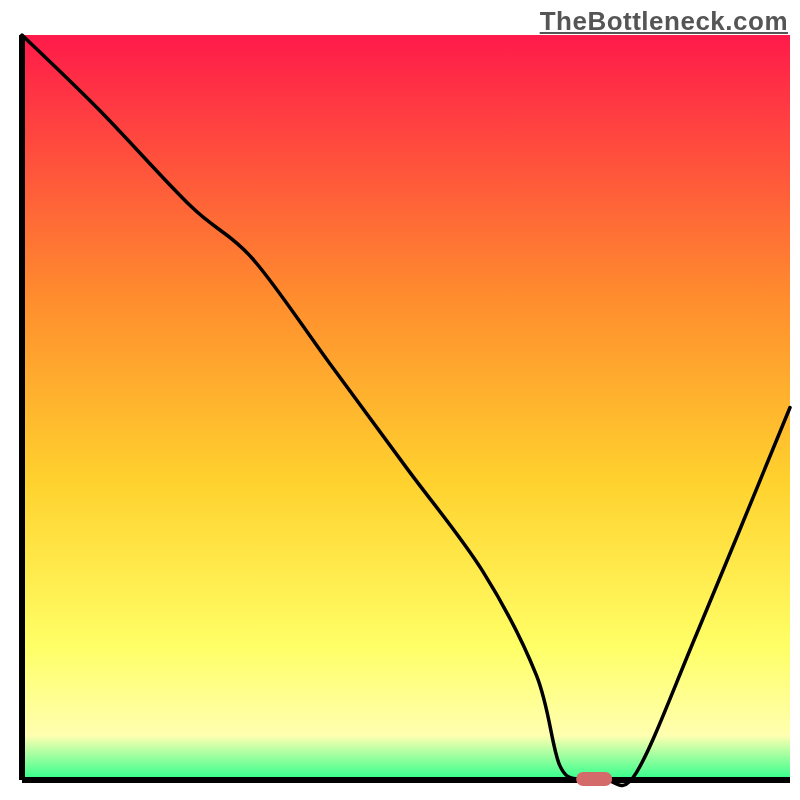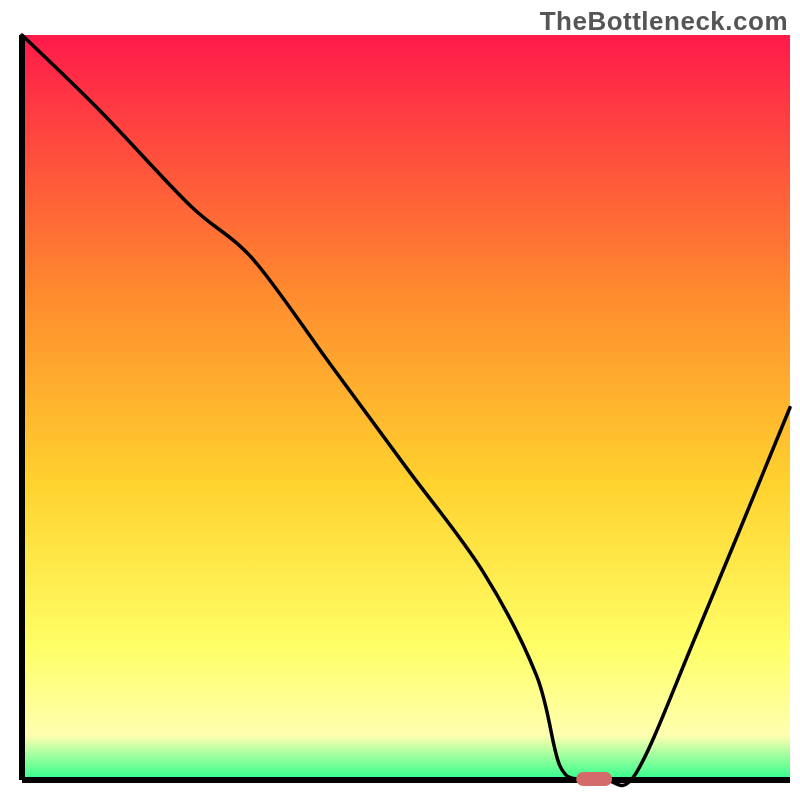--- a/index.html
+++ b/index.html
@@ -17,20 +17,21 @@
   }
   .watermark {
     position: absolute;
     top: 6px;
     right: 12px;
     font-size: 26px;
     font-weight: 600;
     color: #555;
     z-index: 10;
     letter-spacing: 0.5px;
+    text-decoration: underline;
   }
   svg.plot {
     position: absolute;
     top: 0;
     left: 0;
     width: 800px;
     height: 800px;
   }
 </style>
 </head>

